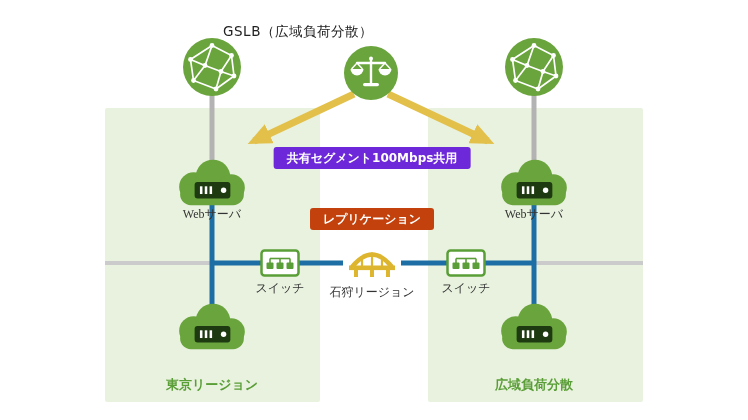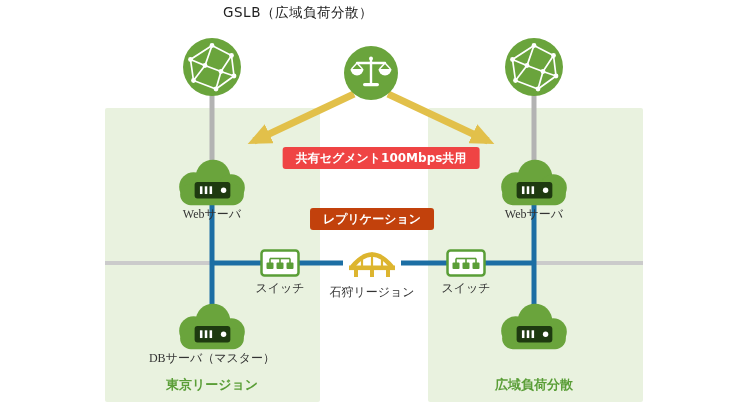--- a/index.html
+++ b/index.html
@@ -8,30 +8,30 @@
     font-family:"DejaVu Sans","Liberation Sans",sans-serif;color:#333;
   }
   .region{
     position:absolute;top:108px;width:215px;height:294px;
     background:#e9f2df;border-radius:2px;
   }
   .region-left{left:105px;}
   .region-right{left:428px;}
   svg.lines{position:absolute;left:0;top:0;}
   .title{
-    position:absolute;top:4px;left:0;width:596px;text-align:center;
+    position:absolute;top:23px;left:0;width:596px;text-align:center;
     font-size:13.5px;color:#222;letter-spacing:.5px;
   }
   .icon{position:absolute;line-height:0;}
   .badge{
     position:absolute;left:372px;transform:translateX(-50%);
     color:#fff;font-weight:bold;font-size:12px;line-height:1;
     padding:5px 13px;border-radius:3px;white-space:nowrap;
   }
-  .badge-green{top:147px;background:#ef4444;margin-left:9px;}
+  .badge-green{top:147px;background:#6d28d9;}
   .badge-blue{top:208px;background:#c2410c;}
   .nodelabel{
     position:absolute;text-align:center;font-size:12px;color:#333;
     line-height:1.2;white-space:nowrap;font-family:Liberation Serif, serif;
   }
   .regionlabel{
     position:absolute;top:376px;text-align:center;font-size:13px;
     font-weight:bold;color:#5a9e37;white-space:nowrap;
   }
   .bridgebox{
@@ -192,18 +192,17 @@
   <div class="icon" style="left:170px;top:297px;">
     <svg width="84" height="56" viewBox="0 0 86 58">
         <use href="#cloudsrv"></use>
       </svg>
   </div>
   <div class="icon" style="left:492px;top:297px;">
     <svg width="84" height="56" viewBox="0 0 86 58">
         <use href="#cloudsrv"></use>
       </svg>
   </div>
-  <div class="nodelabel" style="left:132px;top:351px;width:160px;">DBサーバ（マスター）</div>
 
   <div class="regionlabel" style="left:132px;width:160px;">東京リージョン</div>
   <div class="regionlabel" style="left:454px;width:160px;">広域負荷分散</div>
 
 </div>
 
 </body></html>

